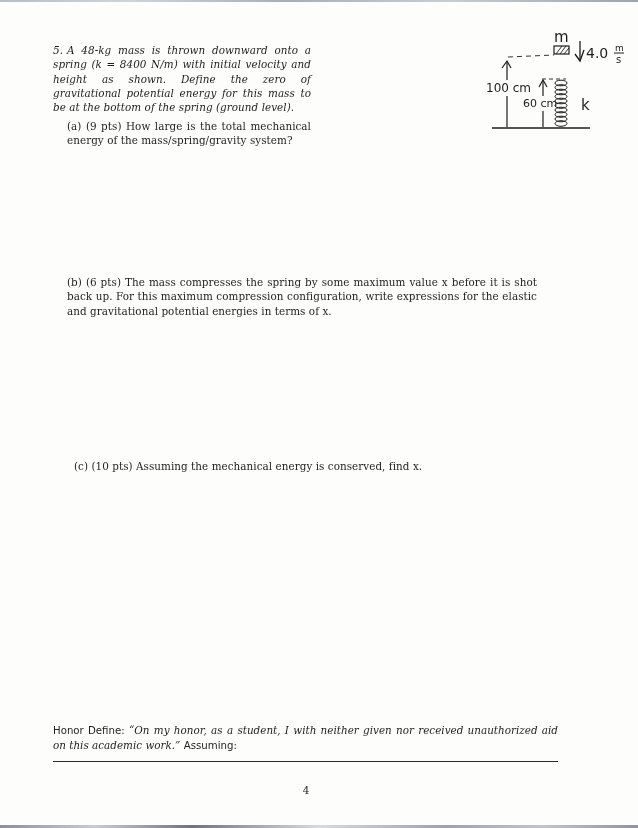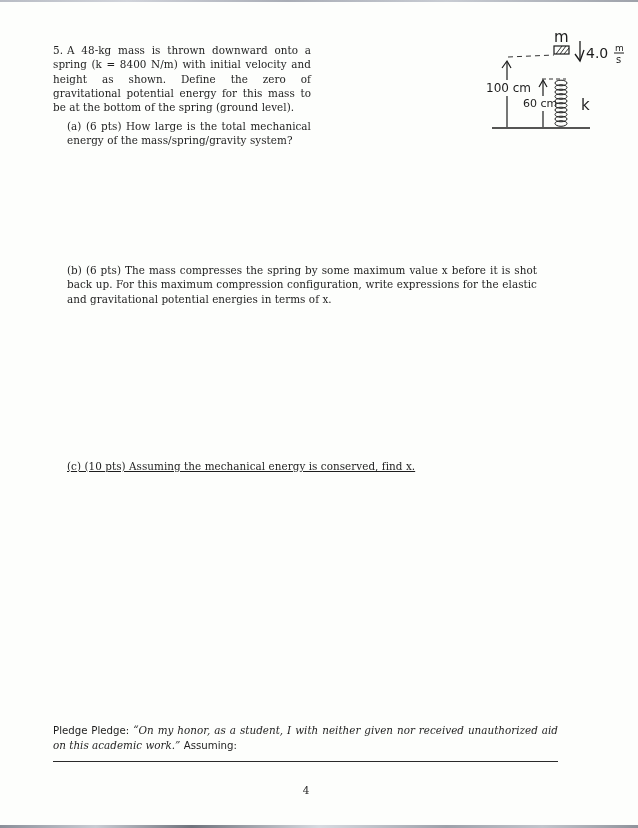--- a/index.html
+++ b/index.html
@@ -22,25 +22,25 @@
     .scan-edge-bottom {
       position: absolute; left: 0; bottom: 0; width: 638px; height: 3px;
       background: linear-gradient(90deg, #8a8f99, #c9ccd3 15%, #6f737c 30%, #d7dae0 50%, #9da1aa 70%, #c2c5cc 85%, #8f939b);
     }
     .q-text {
       position: absolute;
       font-size: 10.4px;
       line-height: 14.3px;
       letter-spacing: 0.05px;
     }
-    #q-intro { left: 53px; top: 43px; width: 258px; text-align: justify; }
+    #q-intro { left: 53px; top: 43px; width: 258px; text-align: justify; font-style: italic; }
     #q-intro .num { display: inline-block; width: 14px; }
     #q-a { left: 67px; top: 119px; width: 244px; text-align: justify; }
-    #q-b { left: 67px; top: 263px; width: 470px; text-align: justify; }
-    #q-c { left: 67px; top: 459px; width: 400px; text-decoration: underline; }
+    #q-b { left: 67px; top: 275px; width: 470px; text-align: justify; }
+    #q-c { left: 74px; top: 459px; width: 400px; }
     .pledge {
       position: absolute; left: 53px; top: 723px; width: 505px;
       font-size: 10.4px; line-height: 14.4px; text-align: justify;
     }
     .pledge .label {
       font-family: "DejaVu Sans", "Liberation Sans", sans-serif;
       font-size: 10.2px;
     }
     .pledge .quote { font-style: italic; }
     .sig-line {
@@ -59,21 +59,21 @@
       fill: #1c1c1c;
     }
   </style>
 </head>
 <body>
 
 <div class="scan-edge-top"></div>
 
 <div class="q-text" id="q-intro"><span class="num">5.</span><span>A 48-kg mass is thrown downward onto a spring (k = 8400 N/m) with initial velocity and height as shown. Define the zero of gravitational potential energy for this mass to be at the bottom of the spring (ground level).</span></div>
 
-<div class="q-text" id="q-a">(a) (6 pts) How large is the total mechanical energy of the mass/spring/gravity system?</div>
+<div class="q-text" id="q-a">(a) (9 pts) How large is the total mechanical energy of the mass/spring/gravity system?</div>
 
 <div class="diagram">
   <svg width="152" height="104" viewBox="0 0 152 104">
 
     <text class="hw" x="76" y="14" font-size="15">m</text>
 
     <rect x="76" y="18" width="15" height="8" fill="none" stroke="#1c1c1c" stroke-width="1.2"></rect>
     <g stroke="#1c1c1c" stroke-width="0.9">
       <line x1="78" y1="26" x2="84" y2="18"></line>
       <line x1="82" y1="26" x2="88" y2="18"></line>
@@ -123,21 +123,21 @@
 
     <line x1="14" y1="100" x2="112" y2="100" stroke="#1c1c1c" stroke-width="1.3"></line>
   </svg>
 </div>
 
 <div class="q-text" id="q-b">(b) (6 pts) The mass compresses the spring by some maximum value x before it is shot back up. For this maximum compression configuration, write expressions for the elastic and gravitational potential energies in terms of x.</div>
 
 <div class="q-text" id="q-c">(c) (10 pts) Assuming the mechanical energy is conserved, find x.</div>
 
 <div class="pledge">
-  <span class="label">Pledge Pledge:</span>
+  <span class="label">Honor Define:</span>
   <span class="quote">“On my honor, as a student, I with neither given nor received unauthorized aid on this academic work.”</span>
   <span class="label">Assuming:</span>
 </div>
 
 <div class="sig-line"></div>
 
 <div class="page-num">4</div>
 
 <div class="scan-edge-bottom"></div>
 

